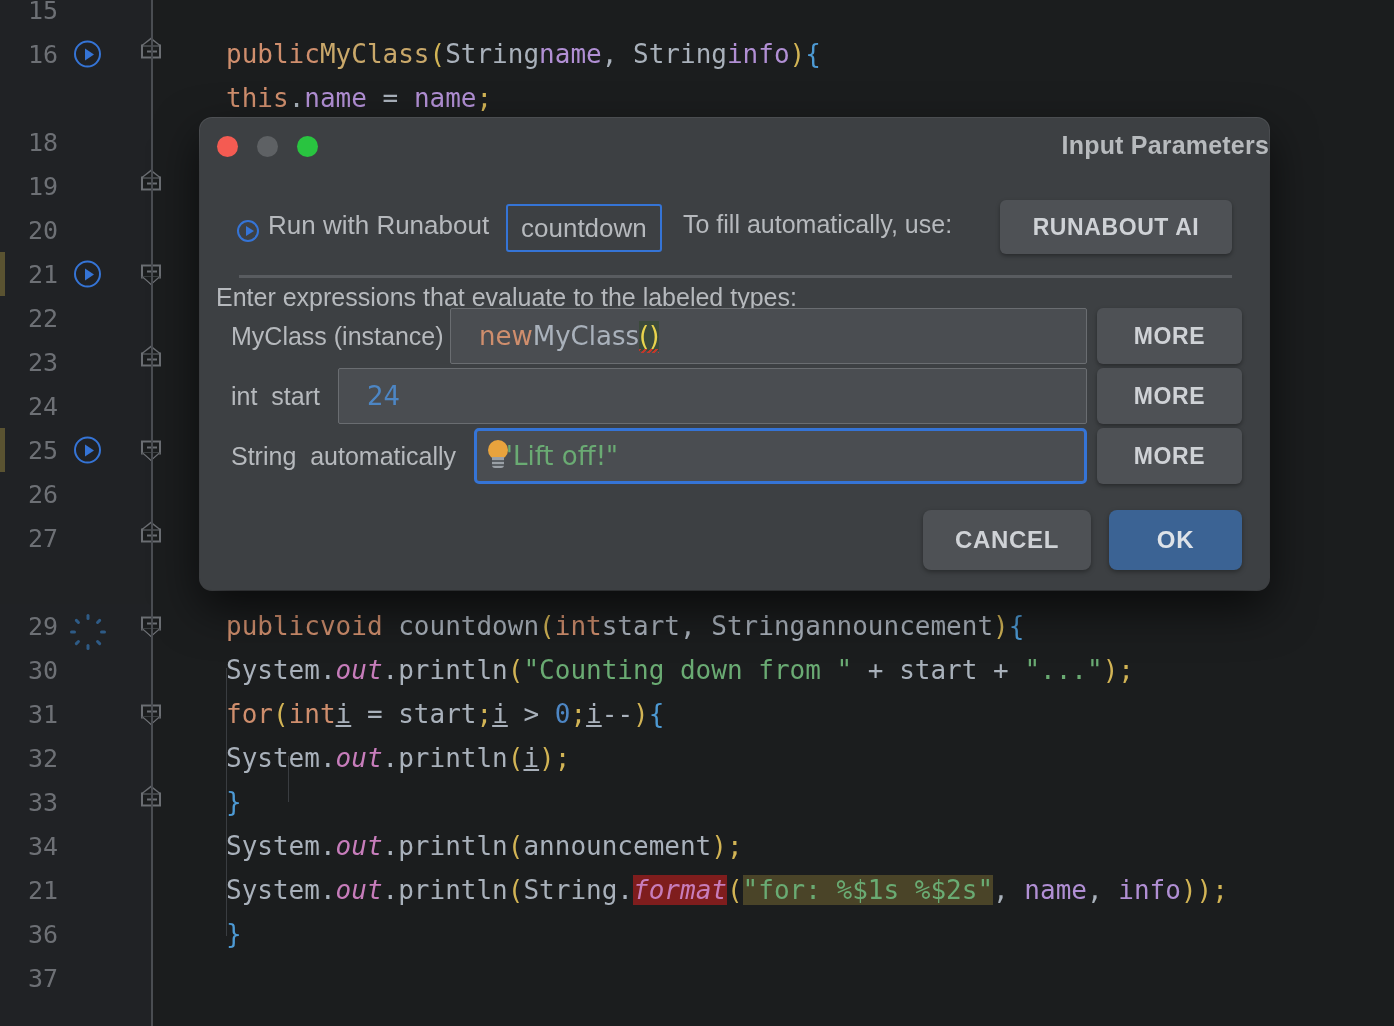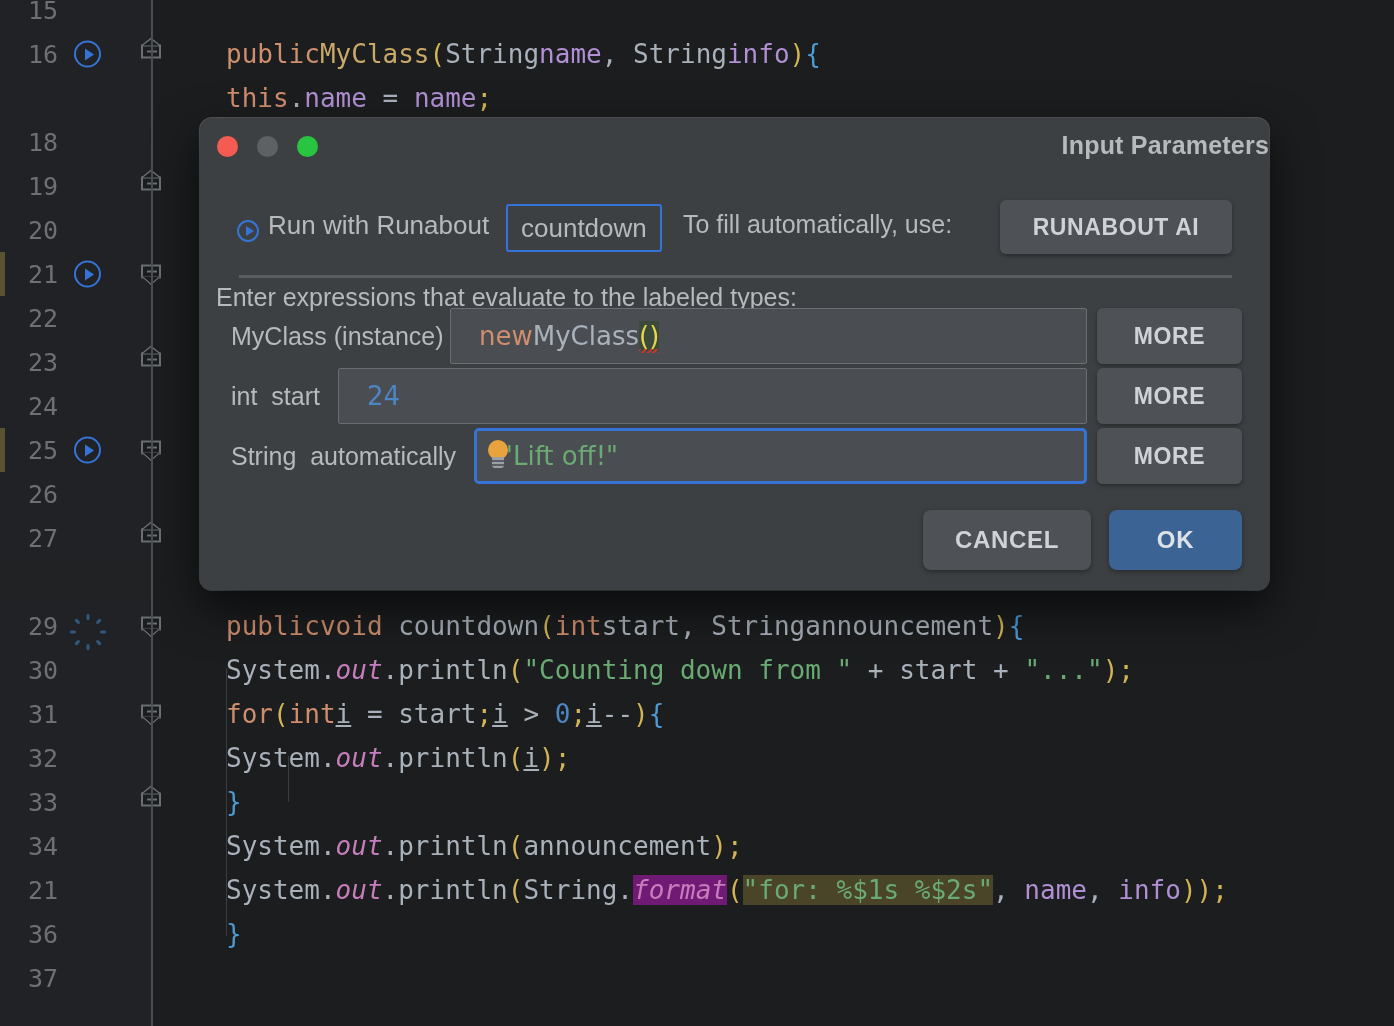--- a/index.html
+++ b/index.html
@@ -112,21 +112,21 @@
   .kw{color:#cf8e6d;}
   .typ{color:#c9a86a;}
   .pln{color:#a9b1bb;}
   .str{color:#6aab73;}
   .num{color:#4d86c4;}
   .par{color:#d2b455;}
   .brc{color:#4d9ad4;}
   .fld{color:#c77dbb;font-style:italic;}
   .loc{color:#a9b1bb;text-decoration:underline;}
   .vio{color:#b18fd4;}
-  .hl-occ{background:#701a75;}
+  .hl-occ{background:#7f1d1d;}
   .hl-str{background:#4a4428;}
 
   
   #dialog{
     position:absolute;left:200px;top:118px;width:1069px;height:472px;
     background:#3d4043;border-radius:12px;
     box-shadow:0 18px 46px rgba(0,0,0,.62), 0 0 0 1px #55585c;
     overflow:hidden;
   }
   #titlebar{height:56px;position:relative;}

